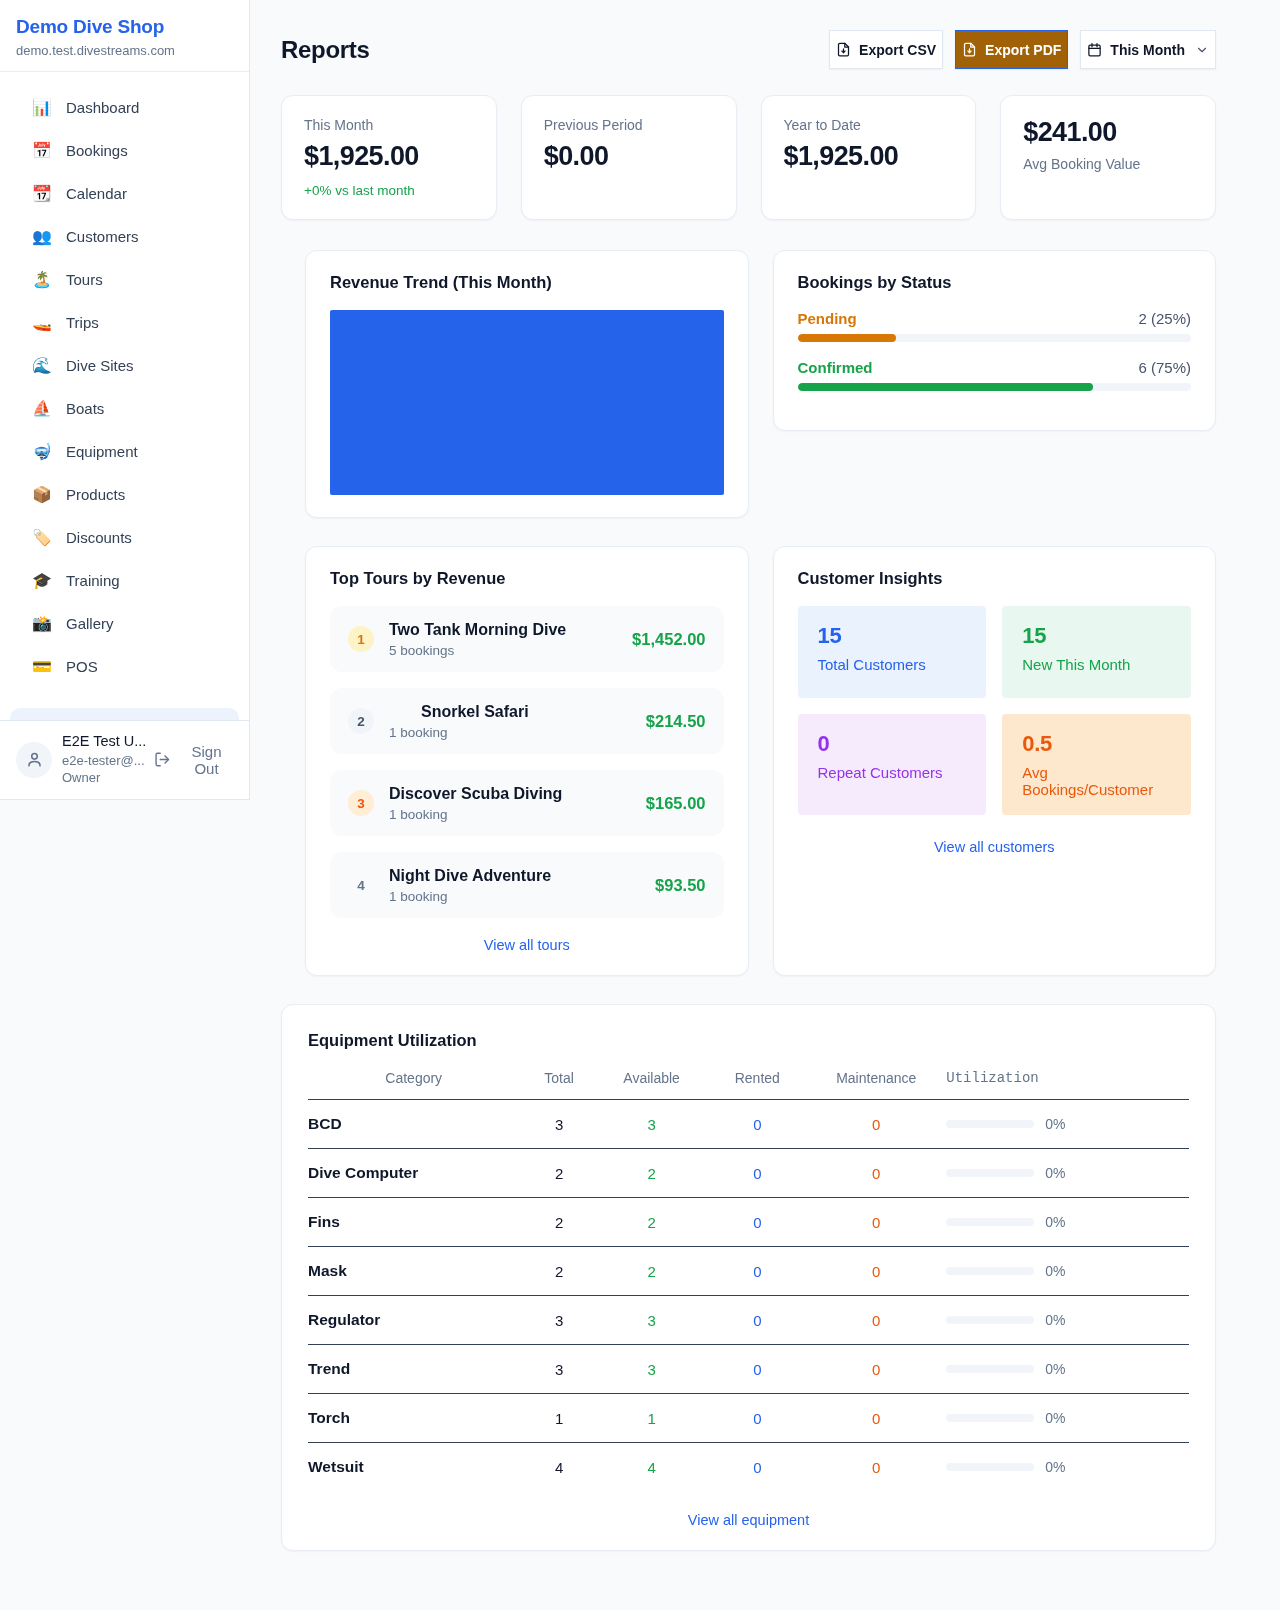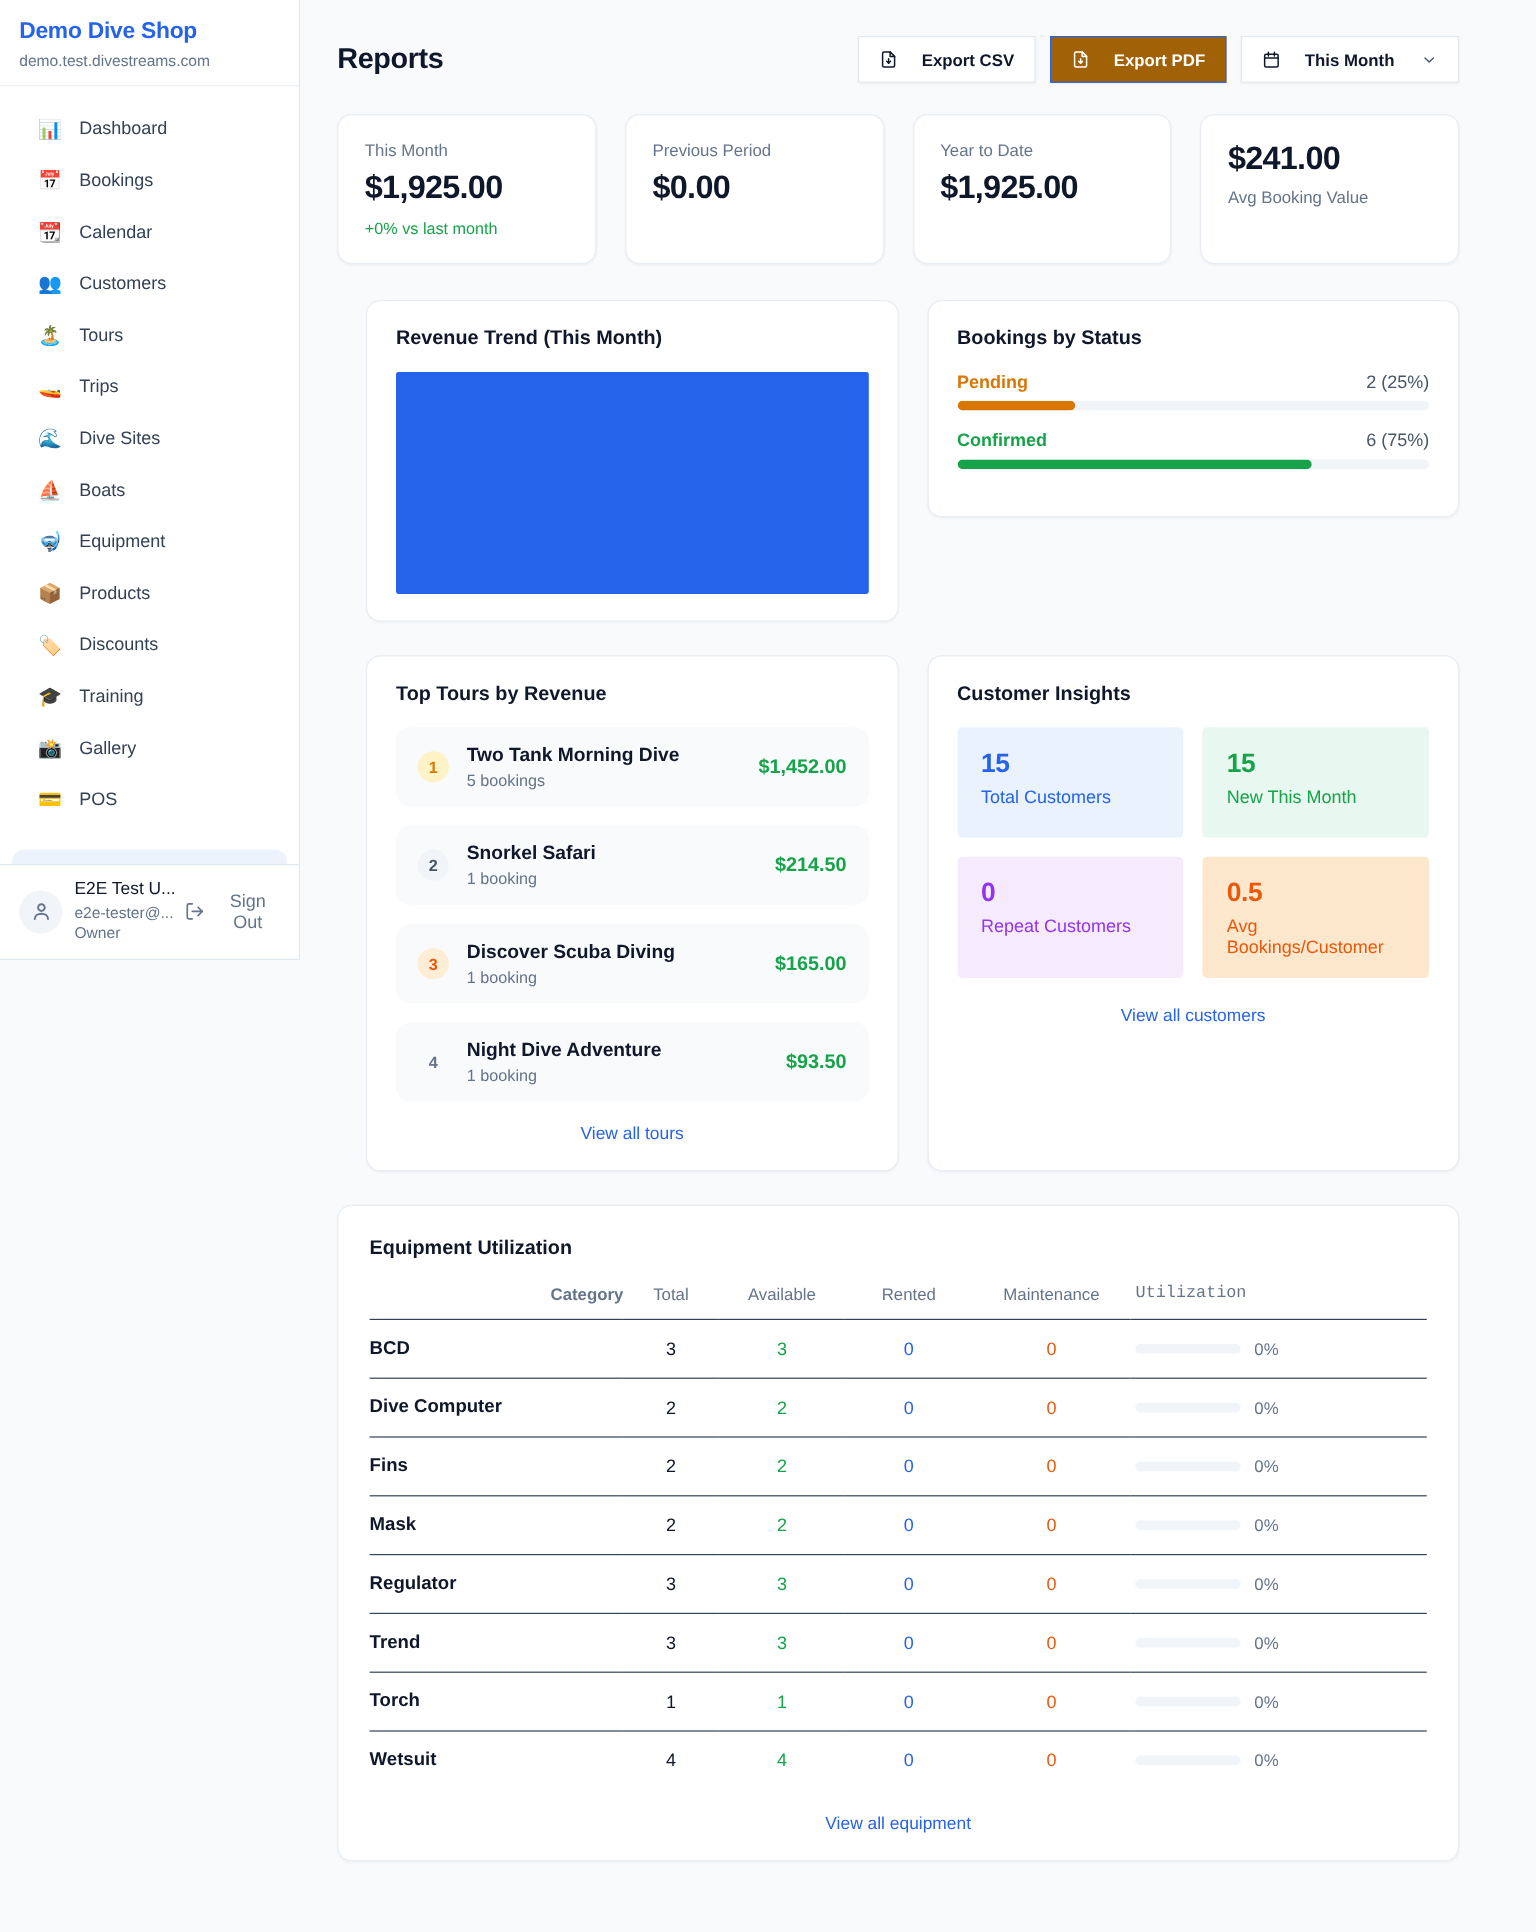--- a/index.html
+++ b/index.html
@@ -38,21 +38,21 @@
   .signout-btn {
     margin-left:auto; display:flex; align-items:center; gap:7px;
     background:none; border:none; font-family:inherit; font-size:15px; color:#64748b; cursor:pointer;
   }
   
   .main { position:absolute; left:250px; top:0; width:1030px; padding:30px 64px 40px 31px; }
   .page-header { display:flex; align-items:center; justify-content:space-between; margin-bottom:26px; }
   .page-title { font-size:24px; font-weight:700; letter-spacing:-0.3px; }
   .header-actions { display:flex; gap:12px; }
   .btn {
-    display:inline-flex; align-items:center; gap:20px; height:39px; padding:0 17px;
+    display:inline-flex; align-items:center; gap:8px; height:39px; padding:0 6px;
     border-radius:0; font-family:inherit; font-size:14px; font-weight:600;
     background:#fff; color:#0f172a; border:1px solid #e2e8f0;
     box-shadow:0 1px 2px rgba(15,23,42,0.05); cursor:pointer;
   }
   .btn-primary { background:#a16207; border-color:#2563eb; color:#fff; }
   .chev { display:inline-flex; color:#475569; margin-left:2px; }
   
   .card {
     background:#fff; border:1px solid #e8edf3; border-radius:12px;
     box-shadow:0 1px 2px rgba(15,23,42,0.04); padding:22px 24px;
@@ -90,21 +90,21 @@
   .view-all { display:block; width:100%; text-align:center; background:none; border:none; font-family:inherit; color:#2563eb; font-size:14.5px; margin-top:19px; cursor:pointer; }
   
   .insights-grid { display:grid; grid-template-columns:1fr 1fr; gap:16px; }
   .insight-tile { border-radius:4px; padding:17px 20px; min-height:92px; }
   .insight-value { font-size:22px; font-weight:800; letter-spacing:-0.3px; }
   .insight-label { font-size:15px; font-weight:500; margin-top:7px; }
   
   .equip-card { padding:26px 26px 22px; }
   table { width:100%; border-collapse:collapse; }
   th { font-size:14px; color:#64748b; font-weight:400; text-align:center; padding:6px 0 13px; border-bottom:1px solid #334155; }
-  th:first-child { text-align:right;font-weight:bold; }
+  th:first-child { text-align:center; }
   th:last-child { text-align:left; padding-left:4px;font-family:Liberation Mono, monospace; }
   td { padding:15px 0; border-bottom:1px solid #334155; font-size:15px; text-align:center; }
   tr:last-child td { border-bottom:none; }
   td.cat { text-align:left; font-size:15.5px; font-weight:600; color:#0f172a; }
   td.c-total { color:#0f172a; }
   td.c-avail { color:#16a34a; }
   td.c-rent  { color:#2563eb; }
   td.c-maint { color:#ea580c; }
   td.c-util  { text-align:left; padding-left:4px; }
   .util-wrap { display:flex; align-items:center; gap:11px; }
@@ -317,21 +317,21 @@
             <span>
               <span class="tour-name" style="display:block;">Two Tank Morning Dive</span>
               <span class="tour-sub" style="display:block;">5 bookings</span>
             </span>
             <span class="tour-price">$1,452.00</span>
           </div>
 
           <div class="tour-row">
             <span class="rank" style="background: rgb(241, 245, 249); color: rgb(71, 85, 105);">2</span>
             <span>
-              <span class="tour-name" style="display:block;">Snorkel Safari</span>
+              <span class="tour-name" style="display:block;margin-left:32px;">Snorkel Safari</span>
               <span class="tour-sub" style="display:block;">1 booking</span>
             </span>
             <span class="tour-price">$214.50</span>
           </div>
 
           <div class="tour-row">
             <span class="rank" style="background: rgb(255, 237, 213); color: rgb(234, 88, 12);">3</span>
             <span>
               <span class="tour-name" style="display:block;">Discover Scuba Diving</span>
               <span class="tour-sub" style="display:block;">1 booking</span>

